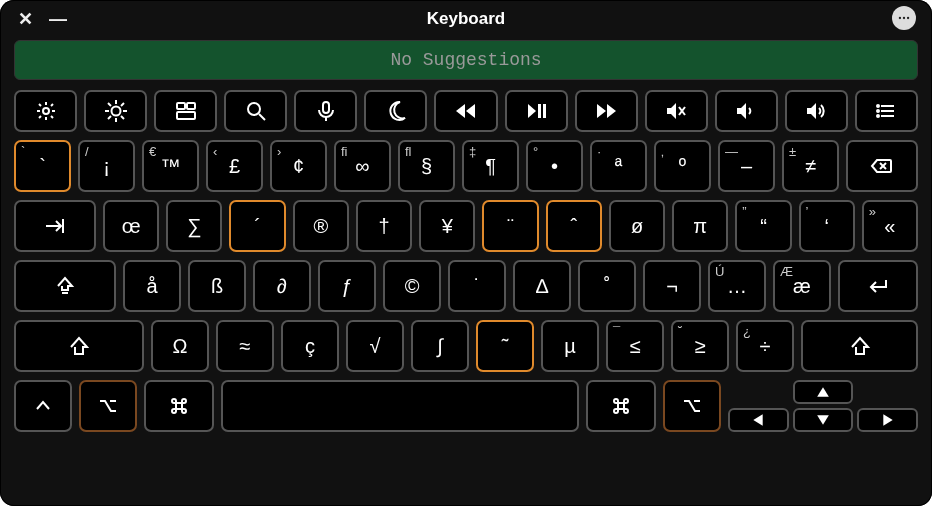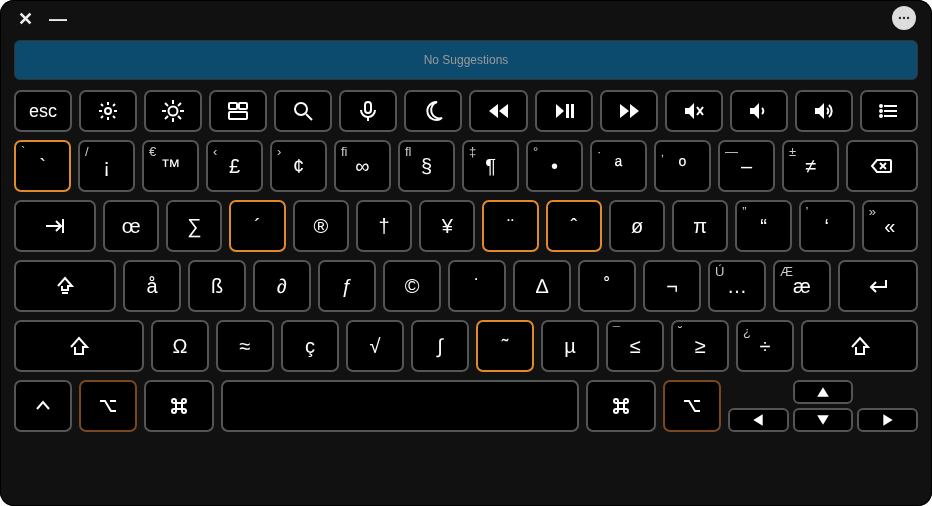--- a/index.html
+++ b/index.html
@@ -29,25 +29,25 @@
   }
   .titlebar .more {
     position: absolute; right: 6px; top: 0;
     width: 24px; height: 24px; border-radius: 50%; background: #ddd;
     display: flex; align-items: center; justify-content: center;
     color: #222; font-size: 14px; cursor: pointer;
   }
   .suggestions {
     margin: 8px 4px 10px 4px;
     height: 40px;
-    background: #0c4a6e;
+    background: #14532d;
     border: 1px solid #333;
     border-radius: 6px;
     display: flex; align-items: center; justify-content: center;
-    color: #9a9a9a; font-size: 12px;
+    color: #9a9a9a; font-size: 18px; font-family: Liberation Mono, monospace;
   }
   .rows { display: flex; flex-direction: column; gap: 8px; padding: 0 4px; }
   .row { display: flex; gap: 7px; }
   .key {
     background: #000;
     border: 2px solid #555;
     border-radius: 7px;
     height: 52px;
     display: flex; align-items: center; justify-content: center;
     color: #fff;
@@ -82,39 +82,37 @@
   .arrow-cluster .right{ grid-column: 3; grid-row: 2; }
   .arrow-cluster svg { width: 14px; height: 14px; }
 </style>
 </head>
 <body>
 
 <div class="window">
   <div class="titlebar">
     <div class="close">✕</div>
     <div class="min">—</div>
+    <div class="title">Keyboard</div>
     <div class="more">
       <svg width="14" height="14" viewBox="0 0 24 24">
           <circle cx="5" cy="12" r="2" fill="#222"></circle>
           <circle cx="12" cy="12" r="2" fill="#222"></circle>
           <circle cx="19" cy="12" r="2" fill="#222"></circle>
         </svg>
     </div>
   </div>
 
   <div class="suggestions">
     <span>No Suggestions</span>
   </div>
 
   <div class="rows">
 
     <div class="row row-func" id="row-func">
-        <div class="key" style="width: 58px;">
-          <span>esc</span>
-        </div>
         <div class="key" style="flex: 1 1 0%;">
           <svg width="24" height="24" viewBox="0 0 24 24">
             <circle cx="12" cy="12" r="3"></circle>
             <g stroke="#fff">
               <line x1="12" y1="3" x2="12" y2="6"></line>
               <line x1="12" y1="18" x2="12" y2="21"></line>
               <line x1="3" y1="12" x2="6" y2="12"></line>
               <line x1="18" y1="12" x2="21" y2="12"></line>
               <line x1="5" y1="5" x2="7" y2="7"></line>
               <line x1="17" y1="17" x2="19" y2="19"></line>

